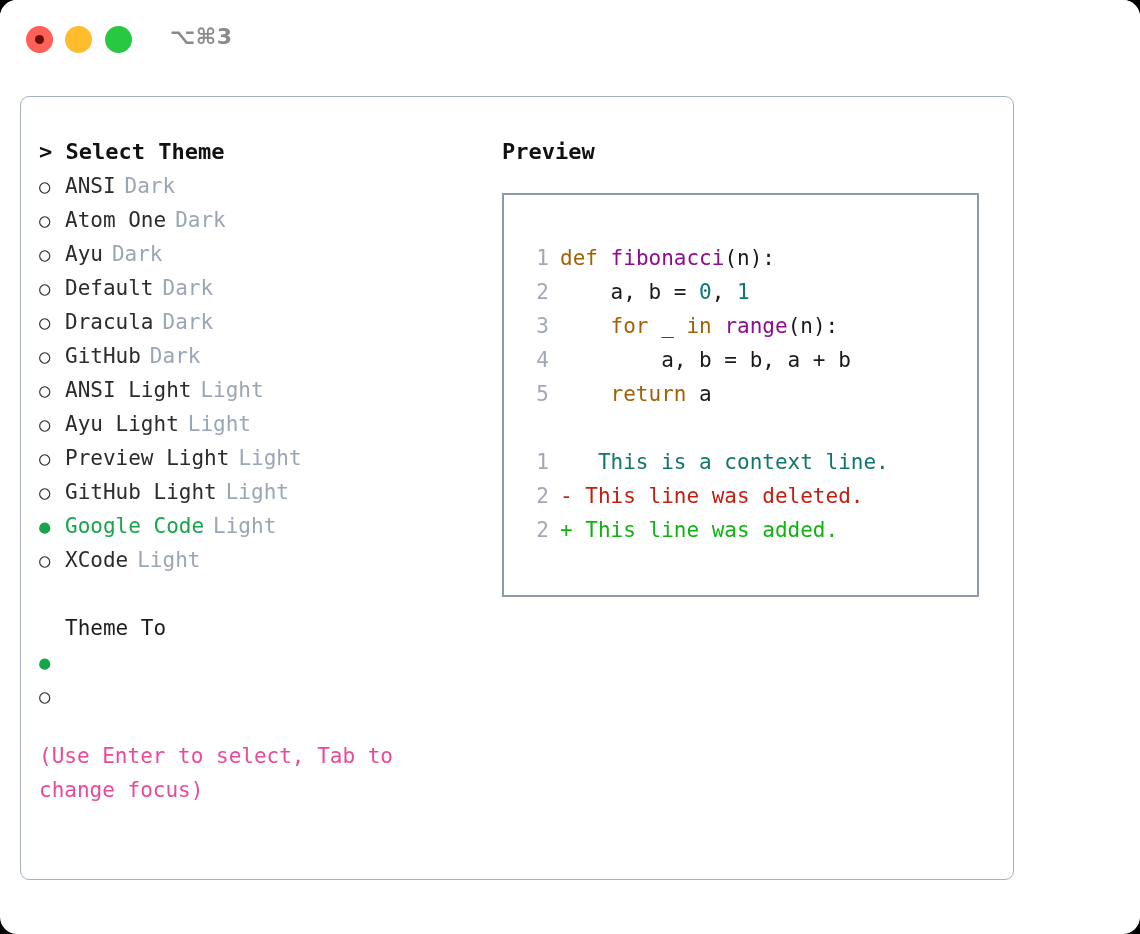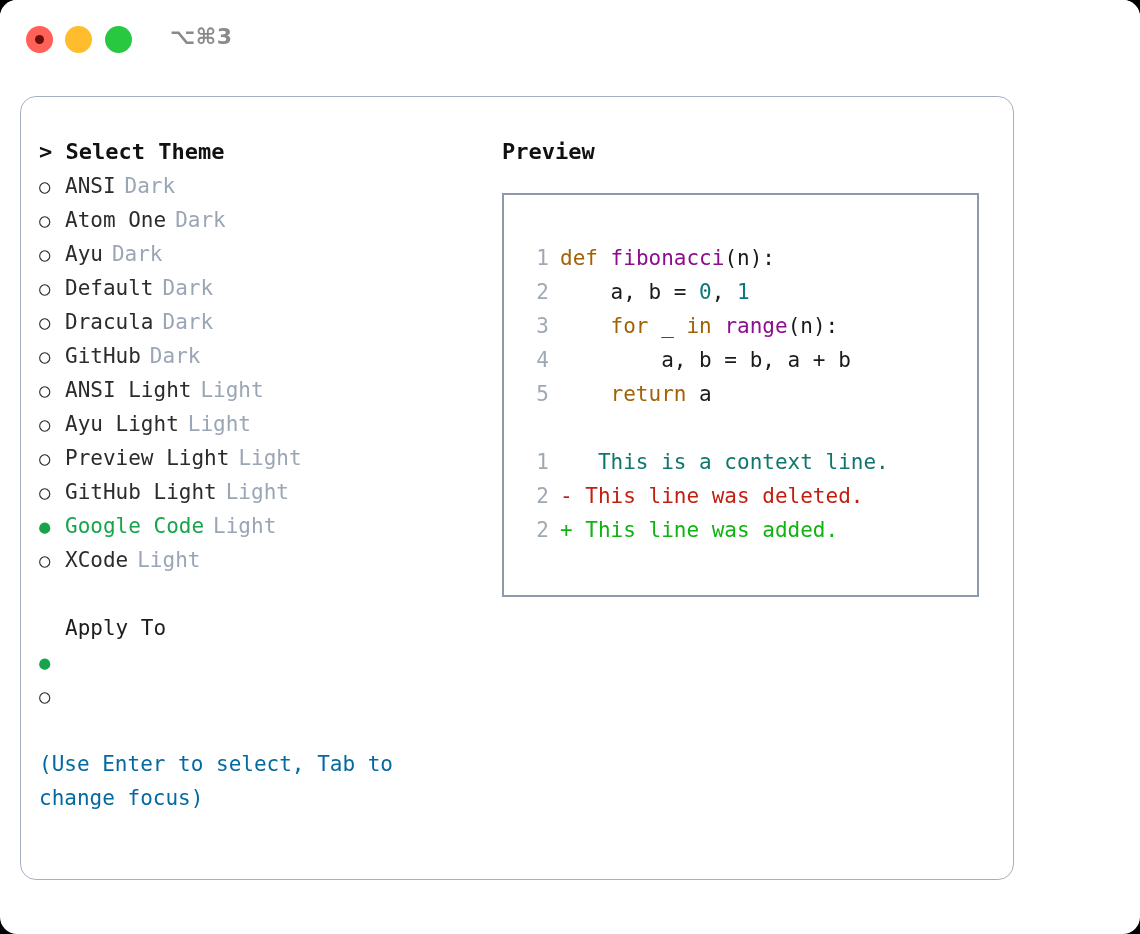--- a/index.html
+++ b/index.html
@@ -53,21 +53,21 @@
     letter-spacing: 0.5px;
     font-family: "DejaVu Sans", "Liberation Sans", sans-serif;
   }
 
   
   #panel {
     position: absolute;
     left: 20px; top: 96px;
     width: 994px; height: 784px;
     border: 1.6px solid #a7b0c0;
-    border-radius: 16px;
+    border-radius: 9px;
     background: #ffffff;
   }
 
   #columns {
     position: absolute;
     left: 0; top: 0;
     width: 100%; height: 100%;
   }
 
   
@@ -110,24 +110,24 @@
   }
   .subheader {
     font-size: 21px;
     color: #1c1c1c;
     line-height: 34px;
     padding-left: 26px;
     white-space: pre;
   }
   #apply-group { margin-top: 34px; }
   #hint {
-    margin-top: 34px;
-    font-size: 21px;
-    line-height: 34px;
-    color: #0369a1;
+    margin-top: 26px;
+    font-size: 21px;
+    line-height: 34px;
+    color: #ec4899;
     width: 410px;
     white-space: normal;
   }
 
   
   #right-col {
     position: absolute;
     left: 481px; top: 38px;
     width: 495px;
   }
@@ -192,21 +192,21 @@
             <div class="opt-row"><span class="bullet">○</span><span class="opt-label">GitHub</span><span class="opt-badge">Dark</span></div>
             <div class="opt-row"><span class="bullet">○</span><span class="opt-label">ANSI Light</span><span class="opt-badge">Light</span></div>
             <div class="opt-row"><span class="bullet">○</span><span class="opt-label">Ayu Light</span><span class="opt-badge">Light</span></div>
             <div class="opt-row"><span class="bullet">○</span><span class="opt-label">Preview Light</span><span class="opt-badge">Light</span></div>
             <div class="opt-row"><span class="bullet">○</span><span class="opt-label">GitHub Light</span><span class="opt-badge">Light</span></div>
             <div class="opt-row selected"><span class="bullet selected">●</span><span class="opt-label">Google Code</span><span class="opt-badge">Light</span></div>
             <div class="opt-row"><span class="bullet">○</span><span class="opt-label">XCode</span><span class="opt-badge">Light</span></div>
           </div>
 
         <div id="apply-group">
-          <div class="subheader">Apply To</div>
+          <div class="subheader">Theme To</div>
           <div id="apply-options">
               <div class="opt-row selected"><span class="bullet selected">●</span></div>
               <div class="opt-row"><span class="bullet">○</span></div>
             </div>
         </div>
 
         <div id="hint">(Use Enter to select, Tab to change focus)</div>
       </div>
 
       <div id="right-col">

